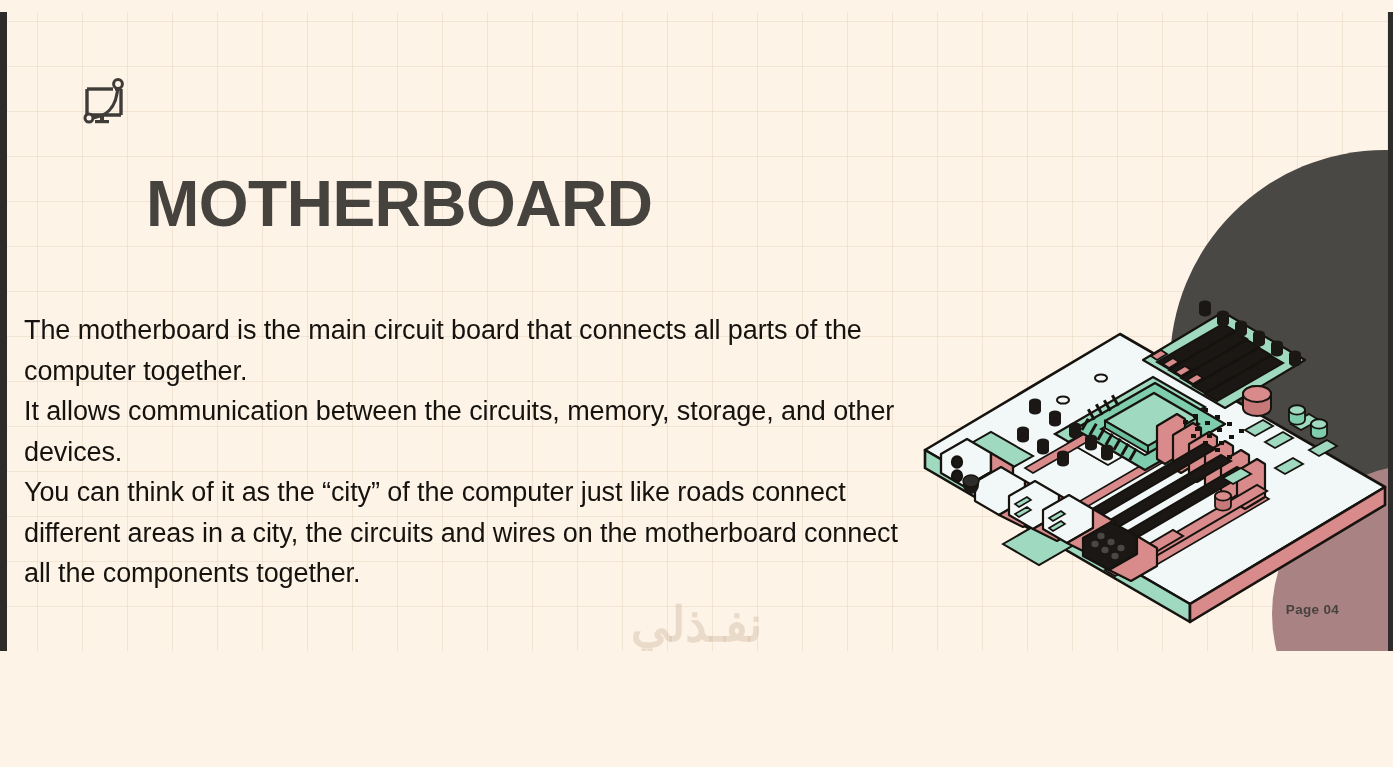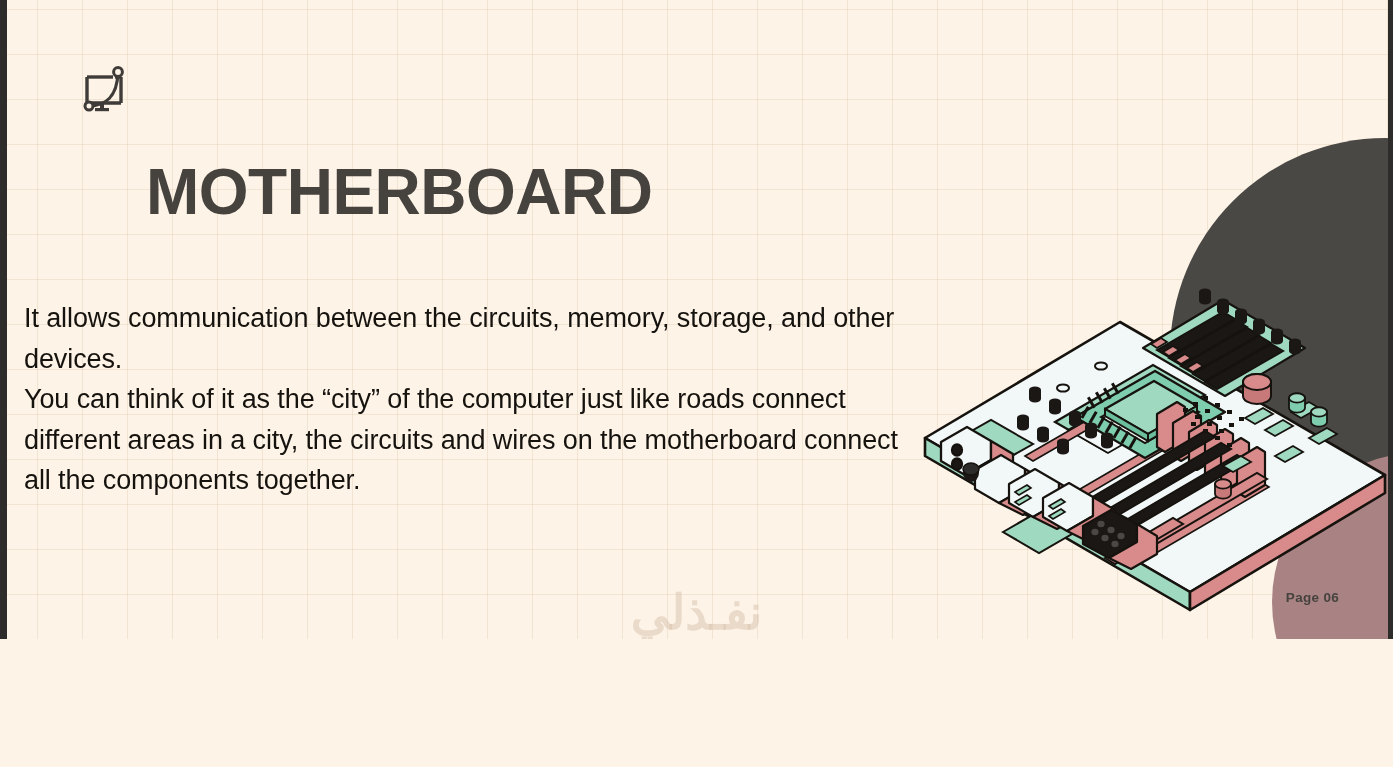--- a/index.html
+++ b/index.html
@@ -8,20 +8,21 @@
     overflow:hidden;
     background:#fdf3e7;
     font-family:"Liberation Sans", sans-serif;
   }
 
   .slide {
     position:relative;
     width:1393px; height:639px;
     background:#fdf3e7;
     overflow:hidden;
+    margin-top:12px;
   }
 
   
   .grid-layer {
     position:absolute; inset:0;
     background-image:
       linear-gradient(to right, rgba(226,205,178,0.40) 1px, transparent 1px),
       linear-gradient(to bottom, rgba(226,205,178,0.40) 1px, transparent 1px);
     background-size:45px 45px;
     background-position:-8px 9px;
@@ -162,20 +163,21 @@
       <circle cx="35" cy="9" r="4.4" fill="#fdf3e7" stroke="#3e3b38" stroke-width="3"></circle>
 
       <rect x="17" y="40" width="4" height="5" fill="#3e3b38"></rect>
       <rect x="12" y="45" width="14" height="3.2" fill="#3e3b38"></rect>
     </svg>
   </div>
 
   <h1 class="slide-title">MOTHERBOARD</h1>
 
   <div class="body-copy">
+    <p>The motherboard is the main circuit board that connects all parts of the computer together.</p>
     <p> It allows communication between the circuits, memory, storage, and other devices.</p>
     <p> You can think of it as the “city” of the computer just like roads connect different areas in a city, the circuits and wires on the motherboard connect all the components together.</p>
   </div>
 
   <div class="mb-illustration">
     <svg viewBox="0 0 500 350" width="500" height="350">
       <defs>
         <g id="cap-sm">
           <ellipse cx="0" cy="0" rx="6" ry="3.4" fill="#1a1715"></ellipse>
           <rect x="-6" y="0" width="12" height="9" fill="#1a1715"></rect>
@@ -397,17 +399,17 @@
         <ellipse cx="158" cy="118" rx="6" ry="3.6"></ellipse>
         <ellipse cx="196" cy="96" rx="6" ry="3.6"></ellipse>
       </g>
     </svg>
   </div>
 
   <div class="watermark">
     <div class="wm-ar">نفـذلي</div>
   </div>
 
-  <div class="page-number">Page 06</div>
+  <div class="page-number">Page 04</div>
 
   <div class="edge-left"></div>
   <div class="edge-right"></div>
 </div>
 
 </body></html>

